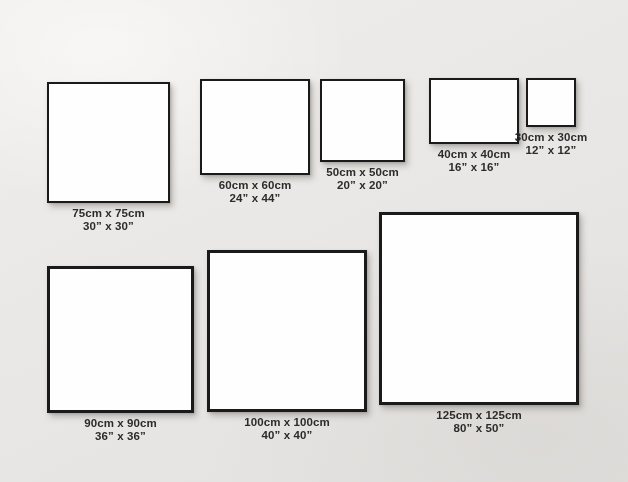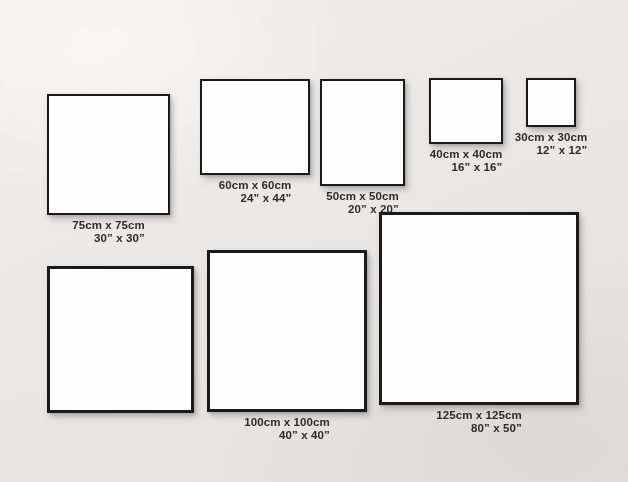--- a/index.html
+++ b/index.html
@@ -27,76 +27,80 @@
     background: #fefefe;
     border: 2px solid #1a1a1a;
     box-shadow: 3px 4px 6px rgba(95, 90, 85, 0.35), 1px 1px 2px rgba(95, 90, 85, 0.25);
   }
   .size-label {
     position: absolute;
     top: 100%;
     left: 50%;
     transform: translateX(-50%);
     margin-top: 4px;
-    text-align: right;
+    text-align: center;
     white-space: nowrap;
     color: #2d2b29;
     font-size: 11.5px;
     line-height: 13px;
     font-weight: 700;
     letter-spacing: 0.1px;
   }
 </style>
 </head>
 <body>
 
 <div class="canvas-wall">
 
-  <div class="frame" style="left: 47px; top: 94px; width: 123px; height: 121px;">
+  <div class="frame" style="left: 47px; top: 82px; width: 123px; height: 121px;">
     <div class="square" style="border-width: 2px;"></div>
     <div class="size-label">
       <div>75cm x 75cm</div>
       <div>30” x 30”</div>
     </div>
   </div>
 
   <div class="frame" style="left: 200px; top: 79px; width: 110px; height: 96px;">
     <div class="square" style="border-width: 2px;"></div>
     <div class="size-label">
       <div>60cm x 60cm</div>
       <div>24” x 44”</div>
     </div>
   </div>
 
-  <div class="frame" style="left: 320px; top: 79px; width: 85px; height: 107px;">
+  <div class="frame" style="left: 320px; top: 79px; width: 85px; height: 83px;">
     <div class="square" style="border-width: 2px;"></div>
     <div class="size-label">
       <div>50cm x 50cm</div>
       <div>20” x 20”</div>
     </div>
   </div>
 
-  <div class="frame" style="left: 429px; top: 78px; width: 74px; height: 66px;">
+  <div class="frame" style="left: 429px; top: 78px; width: 90px; height: 66px;">
     <div class="square" style="border-width: 2px;"></div>
     <div class="size-label">
       <div>40cm x 40cm</div>
       <div>16” x 16”</div>
     </div>
   </div>
 
   <div class="frame" style="left: 526px; top: 78px; width: 50px; height: 49px;">
     <div class="square" style="border-width: 2px;"></div>
     <div class="size-label">
       <div>30cm x 30cm</div>
       <div>12” x 12”</div>
     </div>
   </div>
 
   <div class="frame" style="left: 47px; top: 266px; width: 147px; height: 147px;">
     <div class="square" style="border-width: 3px;"></div>
+    <div class="size-label">
+      <div>90cm x 90cm</div>
+      <div>36” x 36”</div>
+    </div>
   </div>
 
   <div class="frame" style="left: 207px; top: 250px; width: 160px; height: 162px; text-decoration: underline;">
     <div class="square" style="border-width: 3px;"></div>
     <div class="size-label">
       <div>100cm x 100cm</div>
       <div>40” x 40”</div>
     </div>
   </div>
 

